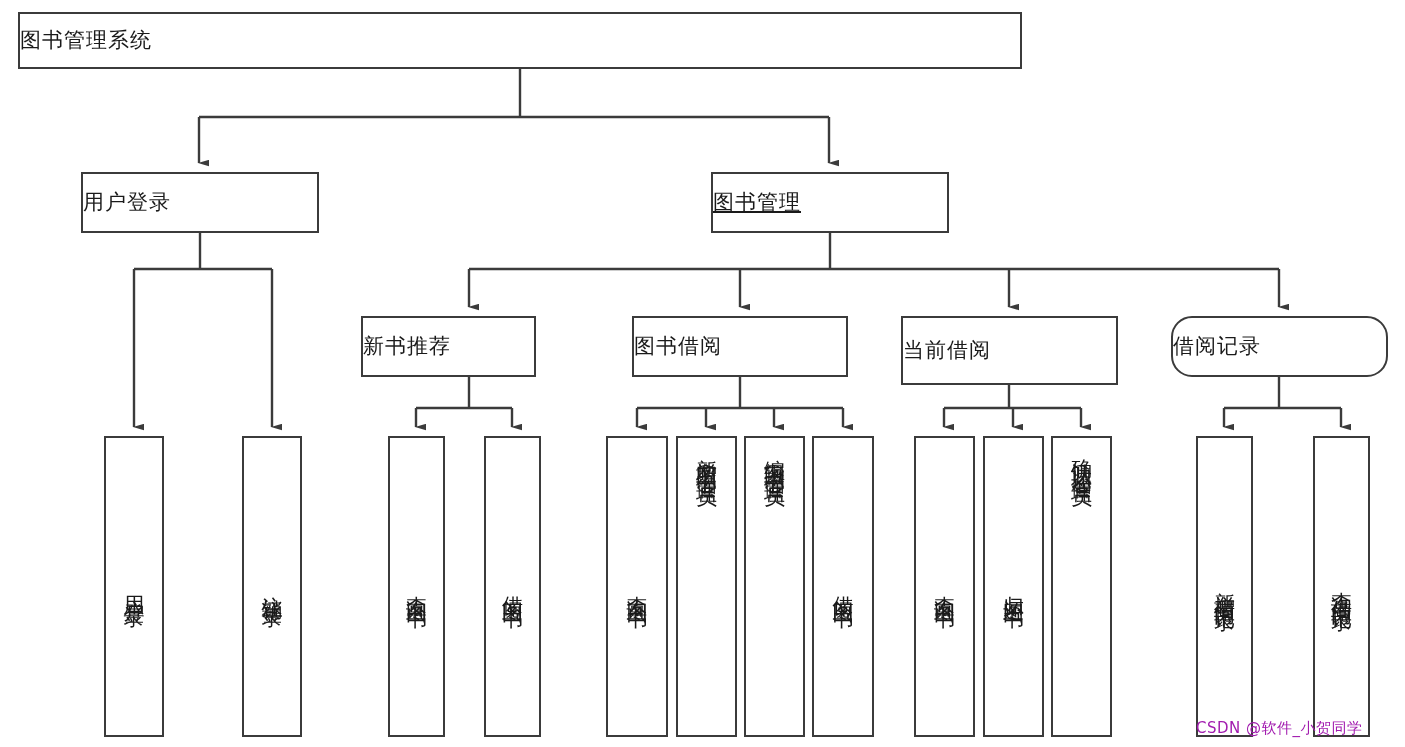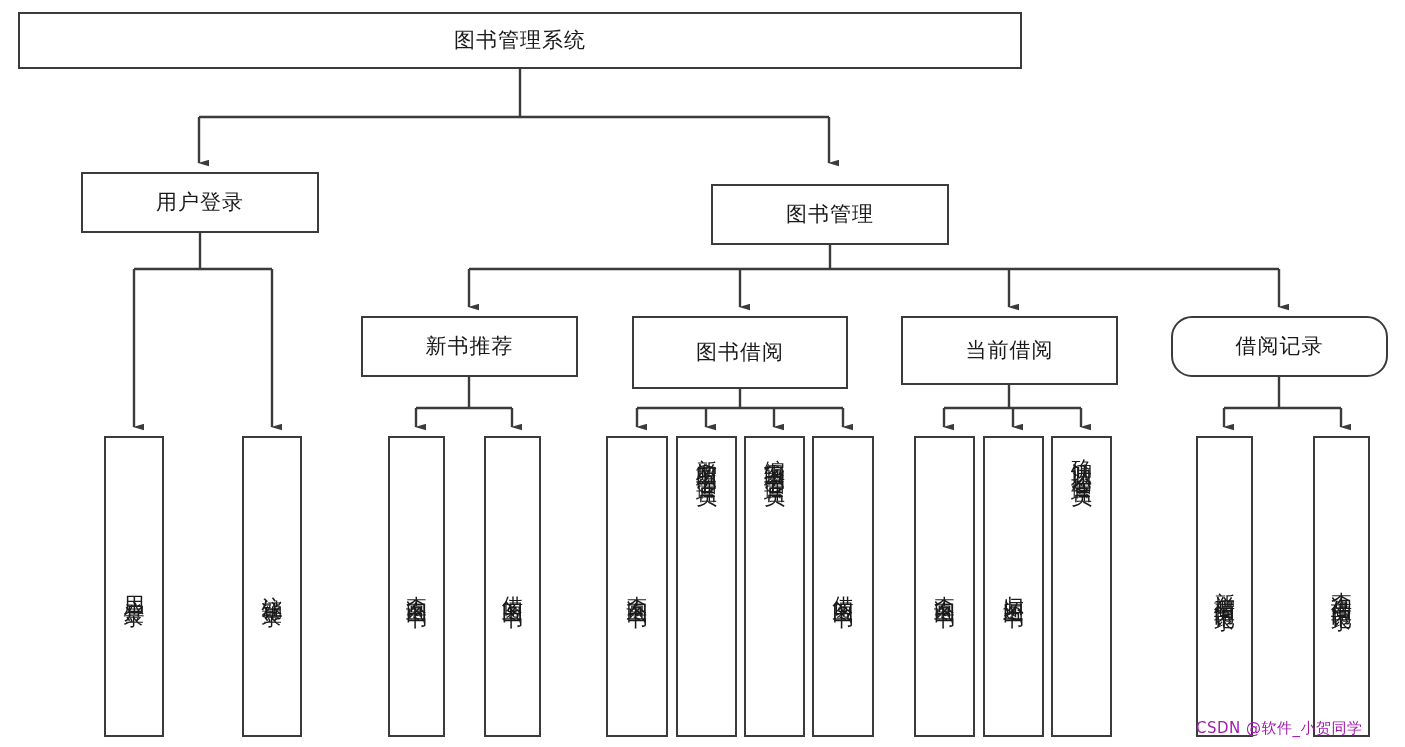--- a/index.html
+++ b/index.html
@@ -26,21 +26,20 @@
     height: 747px;
     pointer-events: none;
   }
   .node {
     position: absolute;
     box-sizing: border-box;
     border: 2px solid #3b3b3b;
     background: #ffffff;
     display: flex;
     align-items: center;
-    justify-content: center;
     color: #1a1a1a;
   }
   .node.h {
     font-size: 21px;
     line-height: 1.2;
     letter-spacing: 1px;
   }
   .node.v {
     writing-mode: vertical-rl;
     text-orientation: upright;
@@ -129,28 +128,28 @@
     </g>
   </svg>
 
   <div class="node h" id="n-root" style="left: 18px; top: 12px; width: 1004px; height: 57px;">
     <span class="label-h">图书管理系统</span>
   </div>
 
   <div class="node h" id="n-l1-0" style="left: 81px; top: 172px; width: 238px; height: 61px;">
     <span class="label-h">用户登录</span>
   </div>
-  <div class="node h" id="n-l1-1" style="left: 711px; top: 184px; width: 238px; height: 61px;">
+  <div class="node h" id="n-l1-1" style="left: 711px; top: 172px; width: 238px; height: 61px; text-decoration: underline;">
     <span class="label-h">图书管理</span>
   </div>
 
-  <div class="node h" id="n-l2-0" style="left: 361px; top: 316px; width: 217px; height: 61px;">
+  <div class="node h" id="n-l2-0" style="left: 361px; top: 316px; width: 175px; height: 61px;">
     <span class="label-h">新书推荐</span>
   </div>
-  <div class="node h" id="n-l2-1" style="left: 632px; top: 316px; width: 216px; height: 73px;">
+  <div class="node h" id="n-l2-1" style="left: 632px; top: 316px; width: 216px; height: 61px;">
     <span class="label-h">图书借阅</span>
   </div>
   <div class="node h" id="n-l2-2" style="left: 901px; top: 316px; width: 217px; height: 69px;">
     <span class="label-h">当前借阅</span>
   </div>
   <div class="node h" id="n-l2-3" style="left: 1171px; top: 316px; width: 217px; height: 61px; border-radius: 21px;">
     <span class="label-h">借阅记录</span>
   </div>
 
   <div class="node v" id="n-lf-0" style="left: 104px; top: 436px; width: 60px; height: 301px;">

